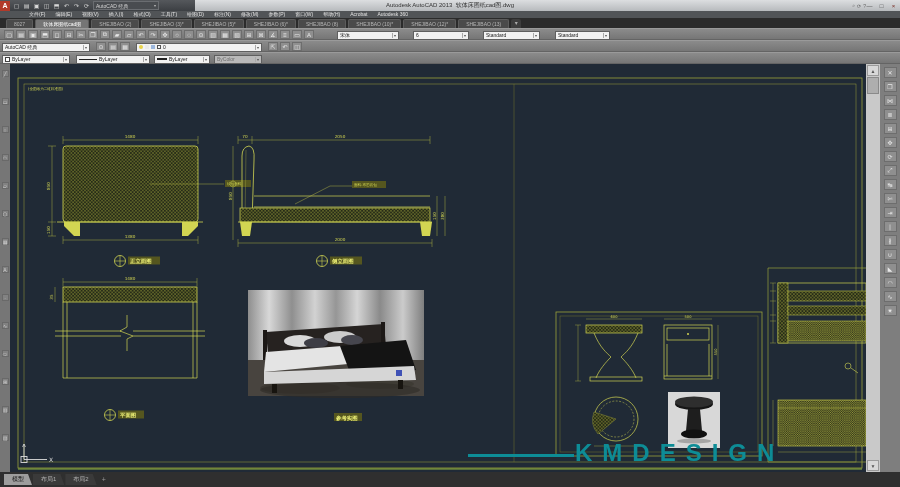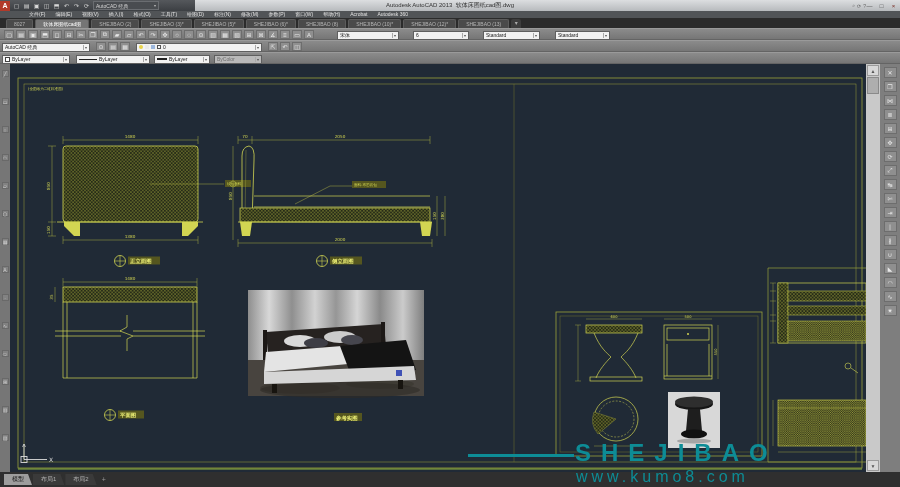--- a/index.html
+++ b/index.html
@@ -592,22 +592,21 @@
         <rect x="21" y="456.5" width="6" height="6"></rect>
         <line x1="24" y1="459.5" x2="47" y2="459.5"></line>
         <line x1="24" y1="459.5" x2="24" y2="444"></line>
         <path d="M22.5,447 L24,444 L25.5,447" stroke-width="0.7"></path>
       </g>
       <text x="49" y="462" fill="#dcdcdc" font-size="6">X</text>
     </svg>
 
     
     <div class="wm-dash"></div>
-    <div class="wm wm-brand">SHEJIBAO</div>
-    <div class="wm wm-url">www.kumo8.com</div>
+    <div class="wm wm-brand">KMDESIGN</div>
     
   </div>
 
   <div class="vscroll">
     <div class="vs-btn" style="top:1px;">▲</div>
     <div class="vs-thumb"></div>
     <div class="vs-btn" style="bottom:1px;">▼</div>
   </div>
 
   <div class="rightbar">

